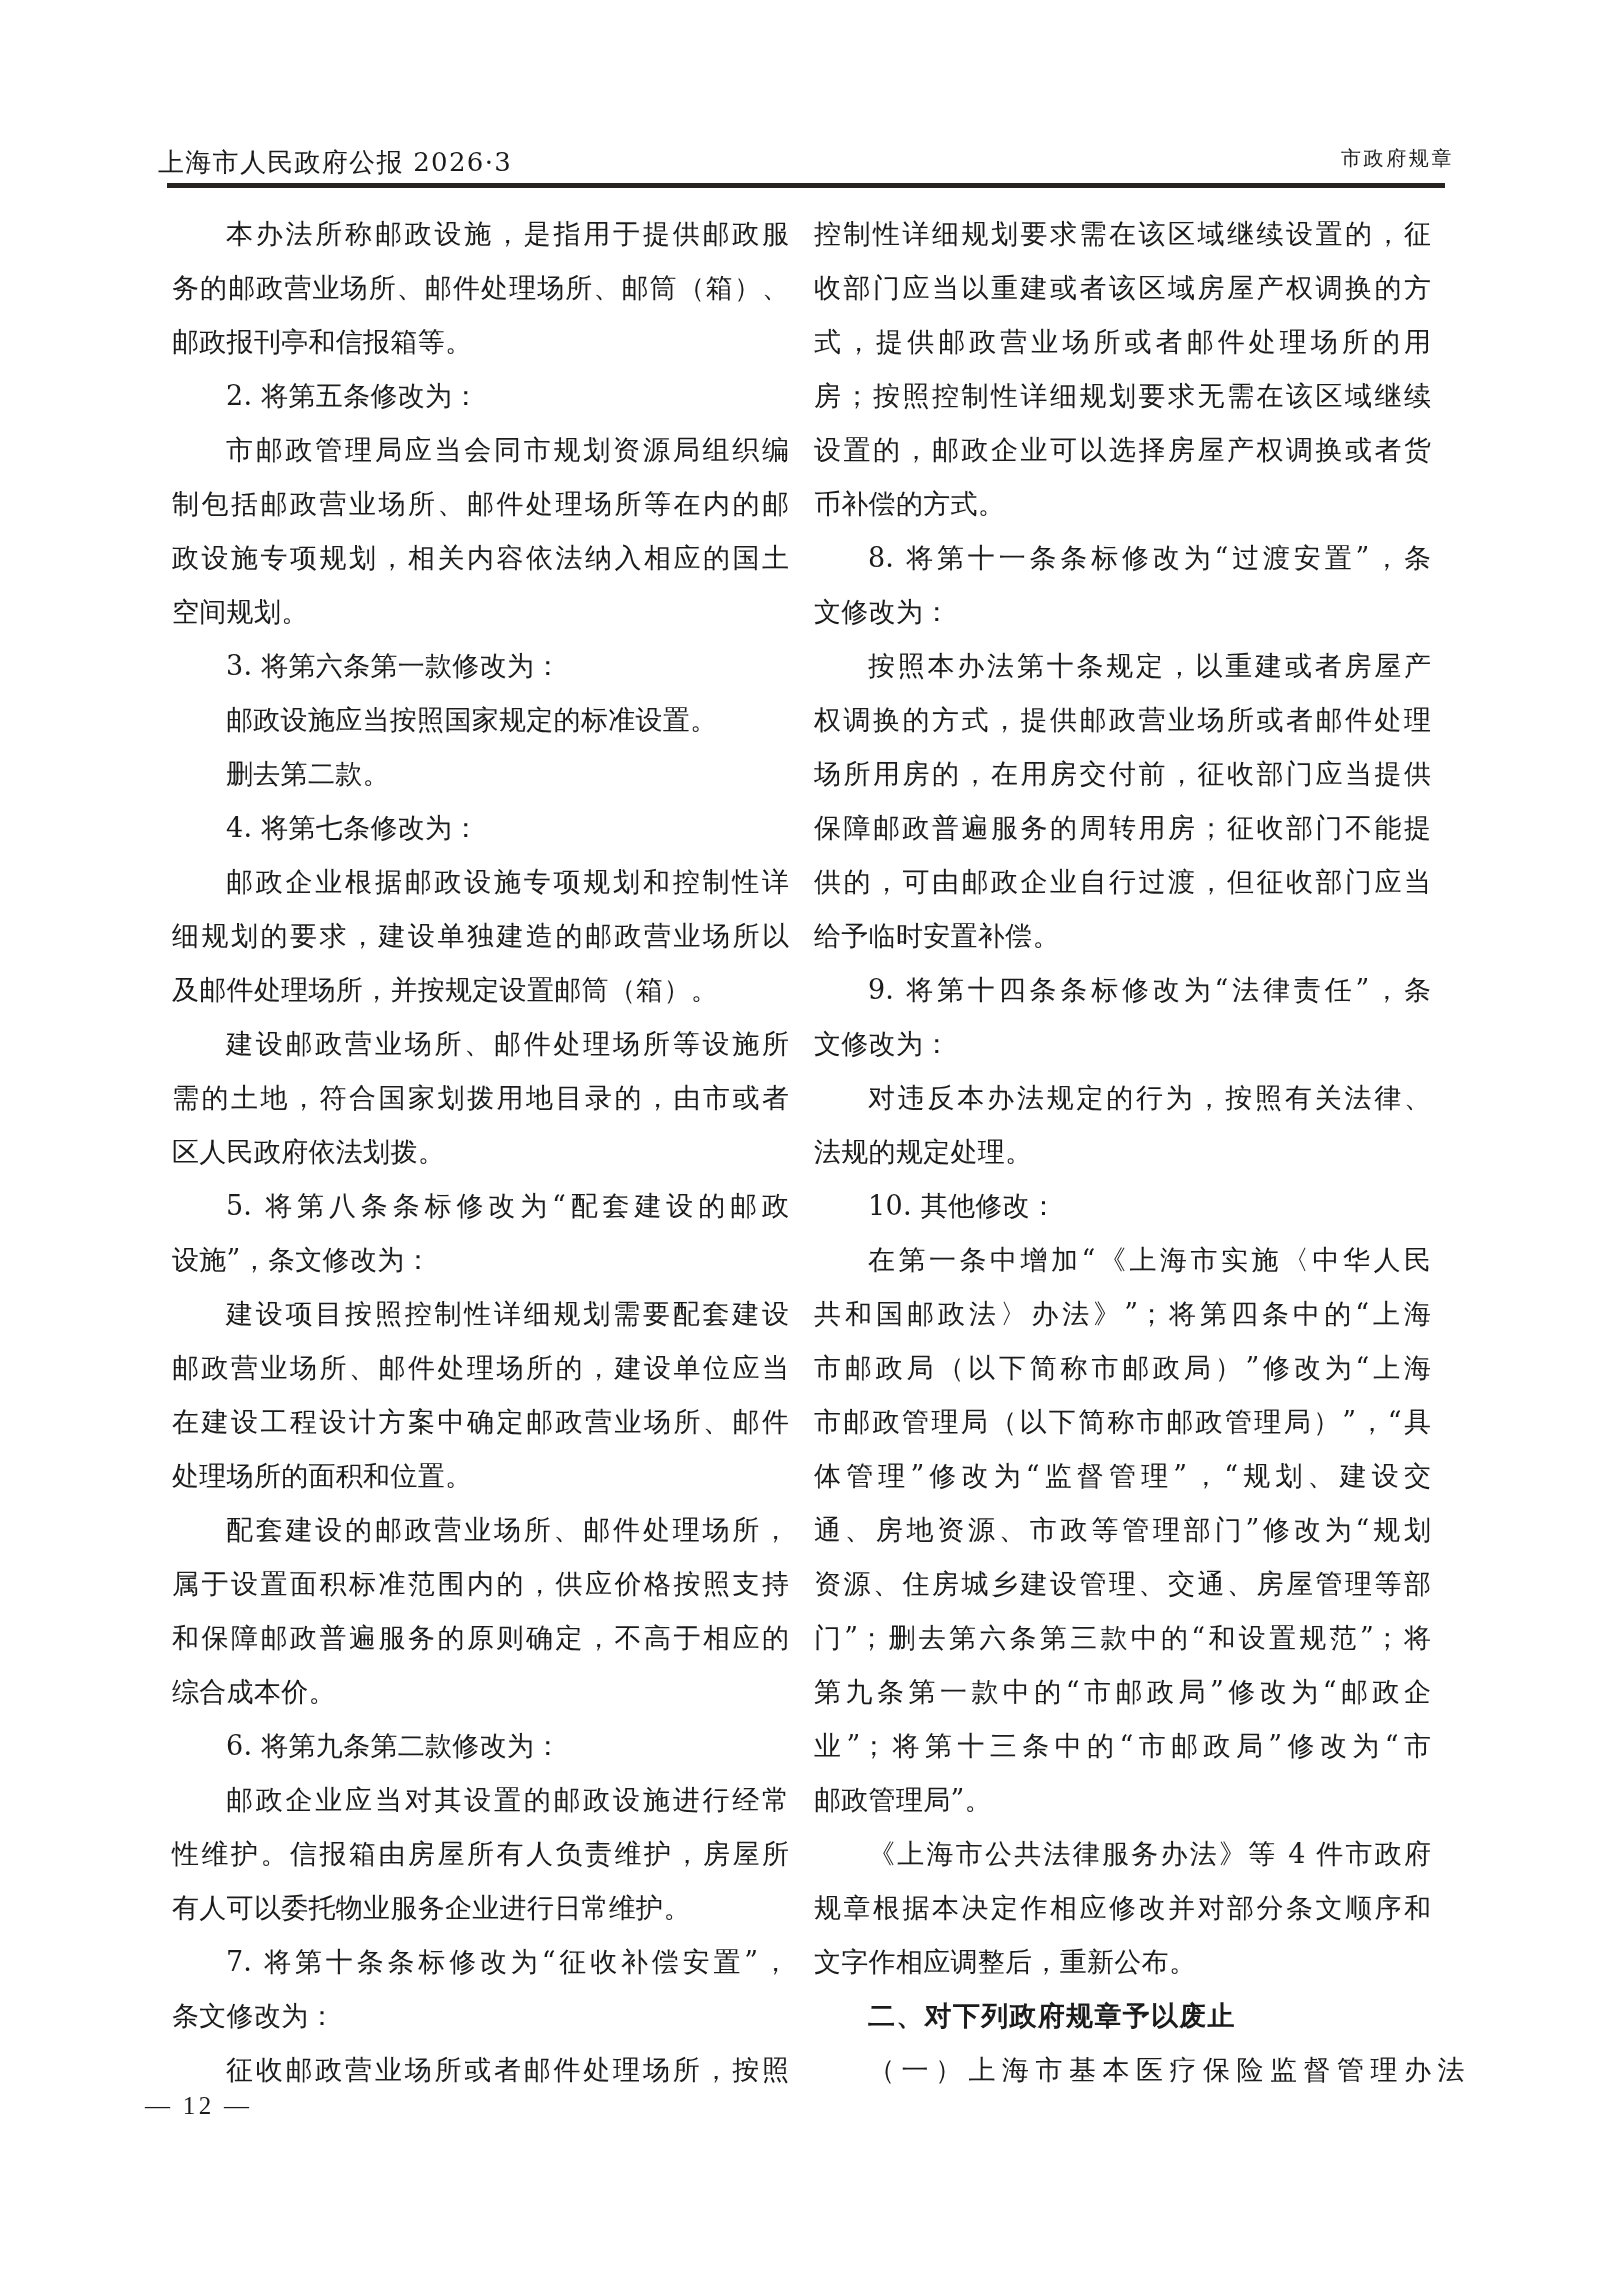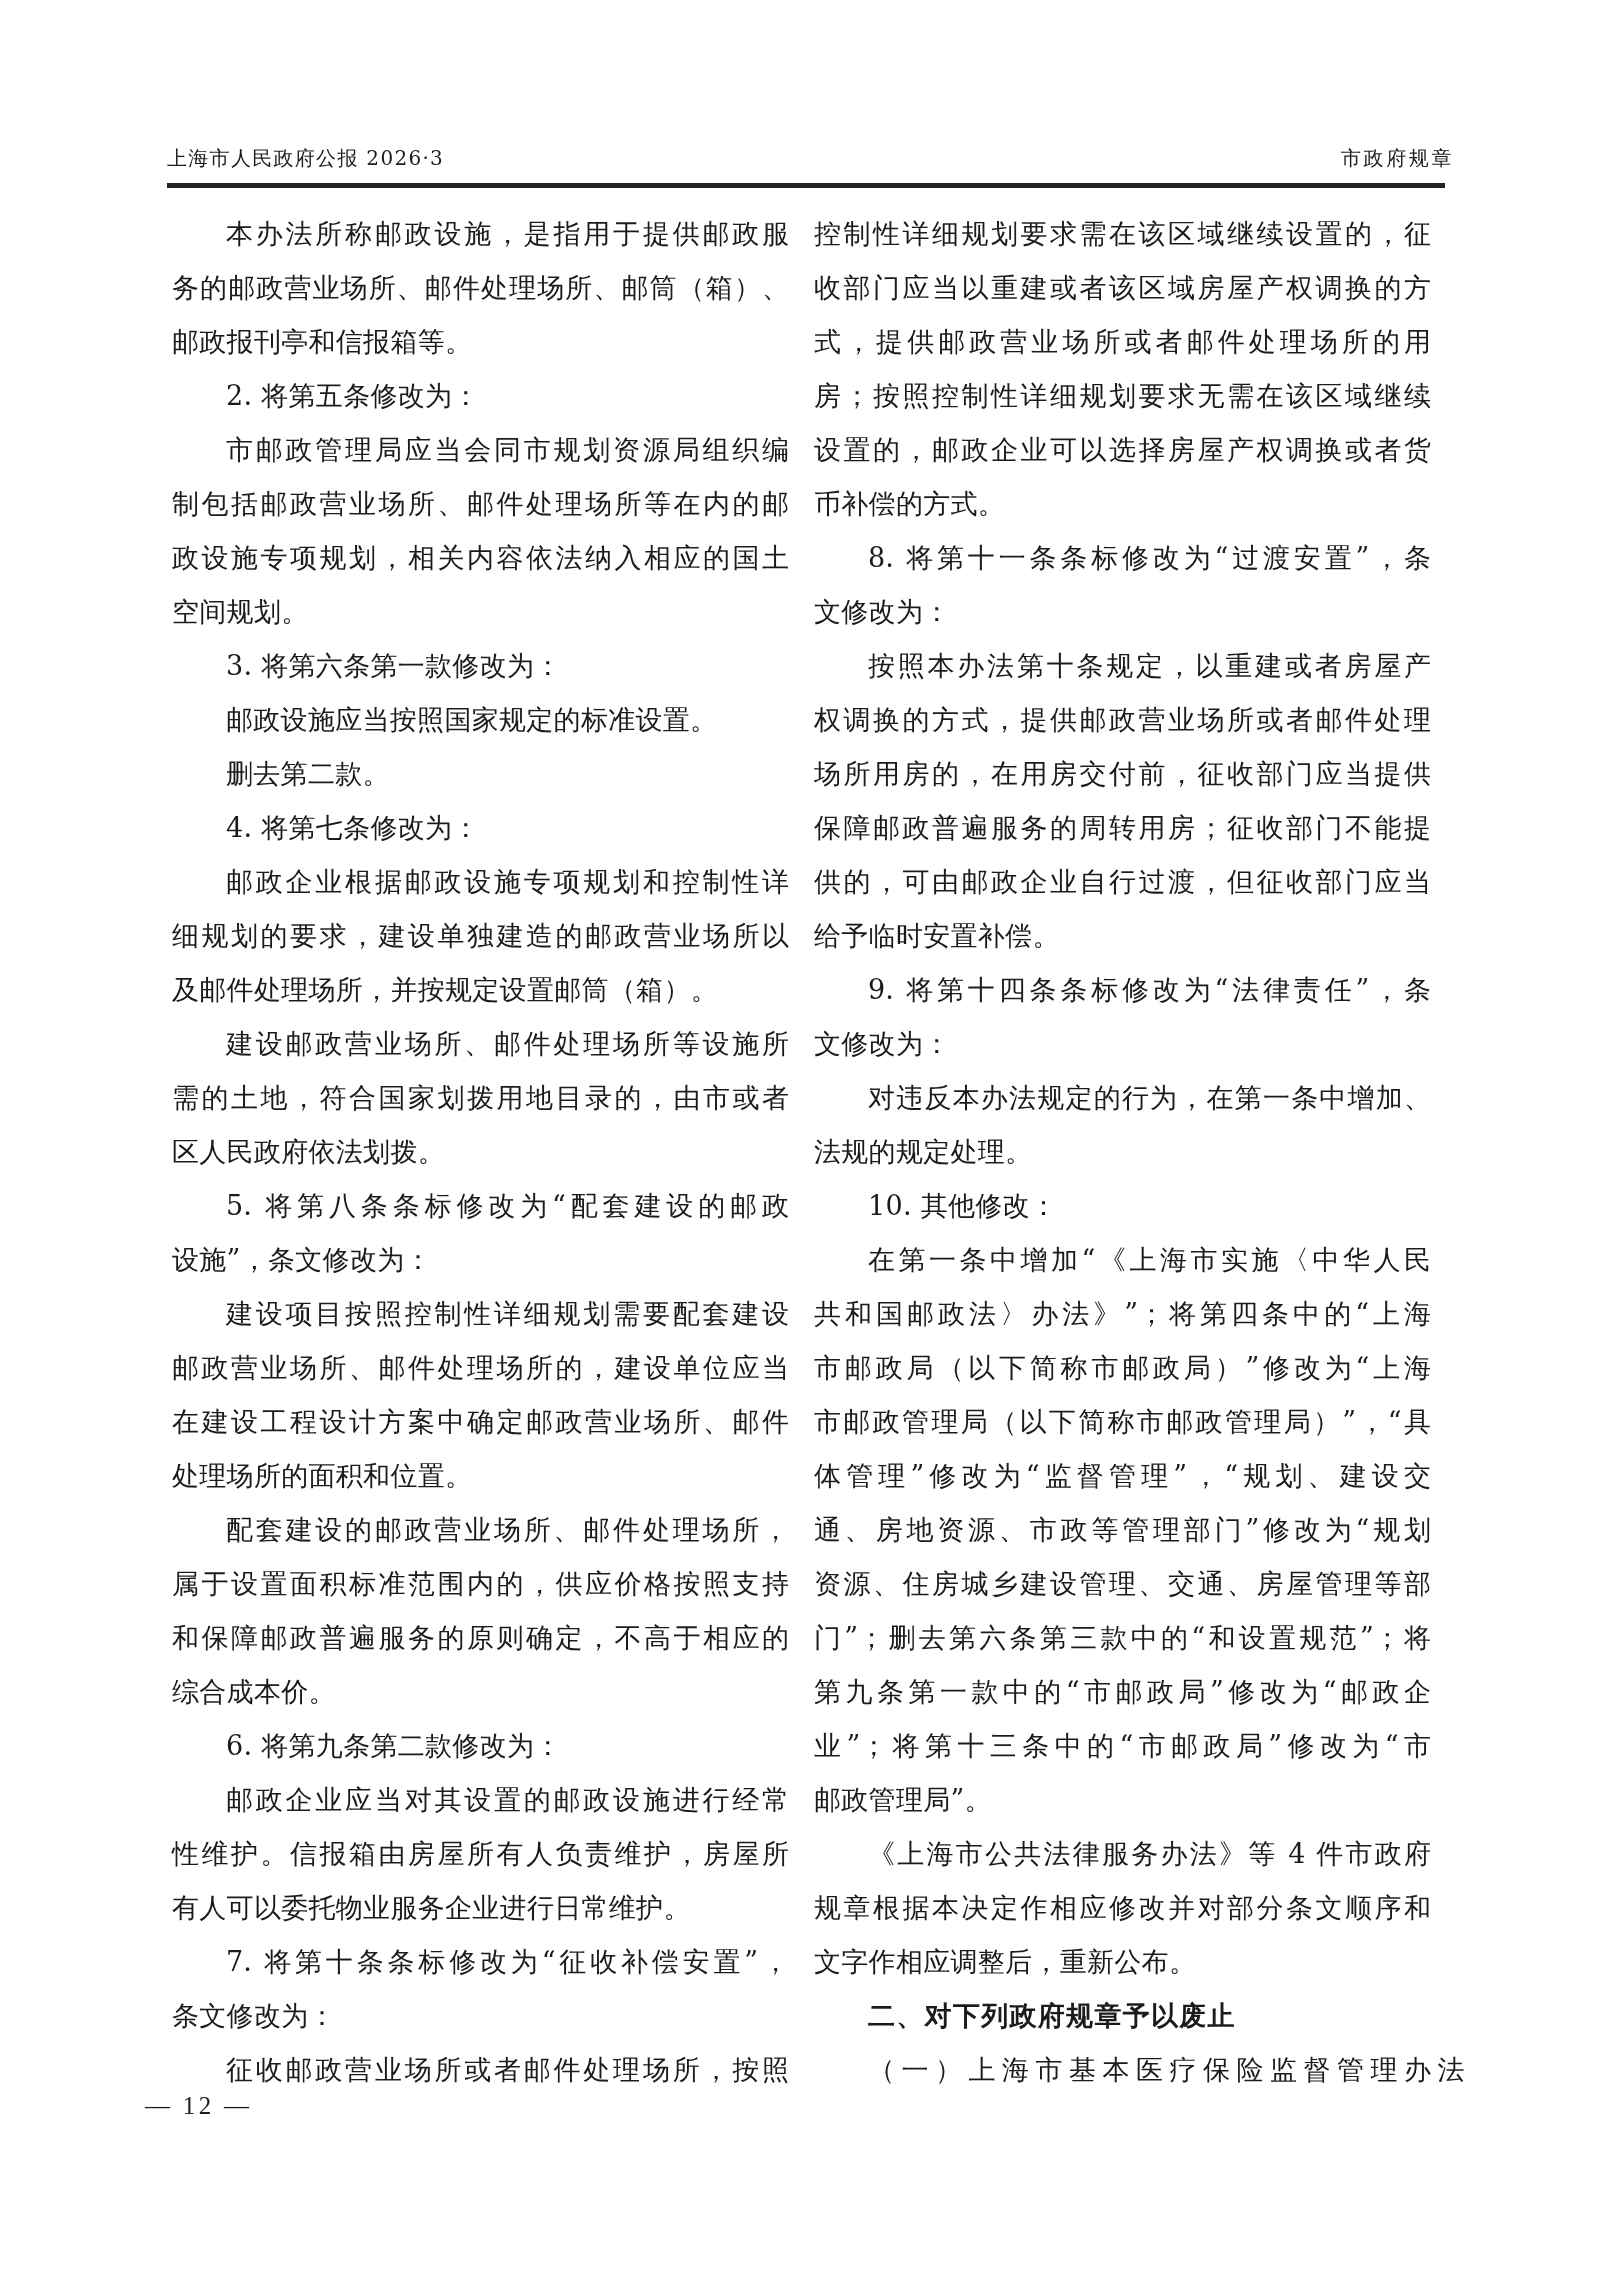--- a/index.html
+++ b/index.html
@@ -2,21 +2,21 @@
 <html style="font-size:10.5px"><head>
 <meta charset="utf-8">
 <style>
   html,body{margin:0;padding:0;}
   body{
     width:1623px;height:2295px;background:#ffffff;position:relative;
     font-family:"DejaVu Serif","Liberation Serif",serif;color:#1b1b1b;
     -webkit-font-smoothing:antialiased;
   }
   .header-left{
-    position:absolute;left:167px;top:145px;font-size:20px;letter-spacing:1.3px;white-space:nowrap;
+    position:absolute;left:158px;top:145px;font-size:26px;letter-spacing:1.3px;white-space:nowrap;
   }
   .header-right{
     position:absolute;right:169px;top:145px;font-size:20px;letter-spacing:2.6px;white-space:nowrap;
   }
   .rule{
     position:absolute;left:167px;top:183px;width:1278px;height:4.6px;background:#262320;
   }
   .columns{
     position:absolute;left:172px;top:207px;width:1280px;display:flex;gap:25px;
   }
@@ -93,21 +93,21 @@
         <div class="line indent j">8. 将第十一条条标修改为“过渡安置”，条</div>
         <div class="line">文修改为：</div>
         <div class="line indent j">按照本办法第十条规定，以重建或者房屋产</div>
         <div class="line j">权调换的方式，提供邮政营业场所或者邮件处理</div>
         <div class="line j">场所用房的，在用房交付前，征收部门应当提供</div>
         <div class="line j">保障邮政普遍服务的周转用房；征收部门不能提</div>
         <div class="line j">供的，可由邮政企业自行过渡，但征收部门应当</div>
         <div class="line">给予临时安置补偿。</div>
         <div class="line indent j">9. 将第十四条条标修改为“法律责任”，条</div>
         <div class="line">文修改为：</div>
-        <div class="line indent j">对违反本办法规定的行为，在第一条中增加、</div>
+        <div class="line indent j">对违反本办法规定的行为，按照有关法律、</div>
         <div class="line">法规的规定处理。</div>
         <div class="line indent">10. 其他修改：</div>
         <div class="line indent j">在第一条中增加“《上海市实施〈中华人民</div>
         <div class="line j">共和国邮政法〉办法》”；将第四条中的“上海</div>
         <div class="line j">市邮政局（以下简称市邮政局）”修改为“上海</div>
         <div class="line j">市邮政管理局（以下简称市邮政管理局）”，“具</div>
         <div class="line j">体管理”修改为“监督管理”，“规划、建设交</div>
         <div class="line j">通、房地资源、市政等管理部门”修改为“规划</div>
         <div class="line j">资源、住房城乡建设管理、交通、房屋管理等部</div>
         <div class="line j">门”；删去第六条第三款中的“和设置规范”；将</div>

